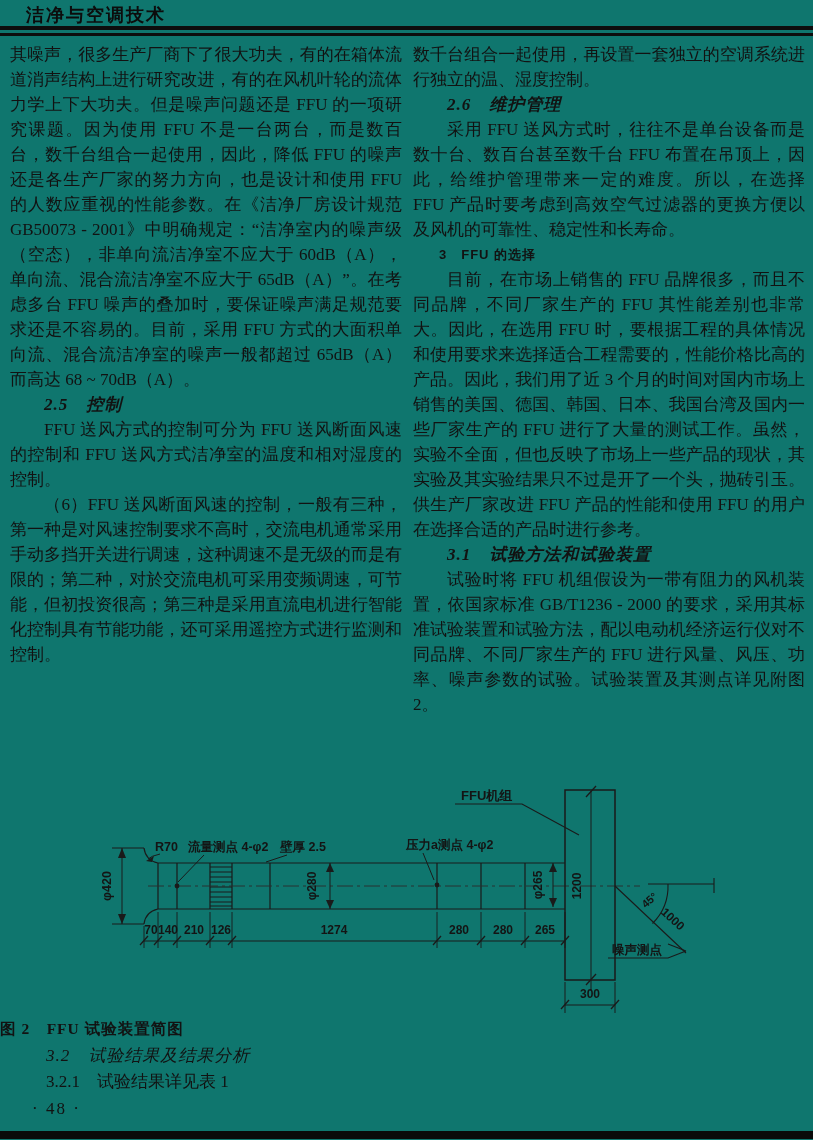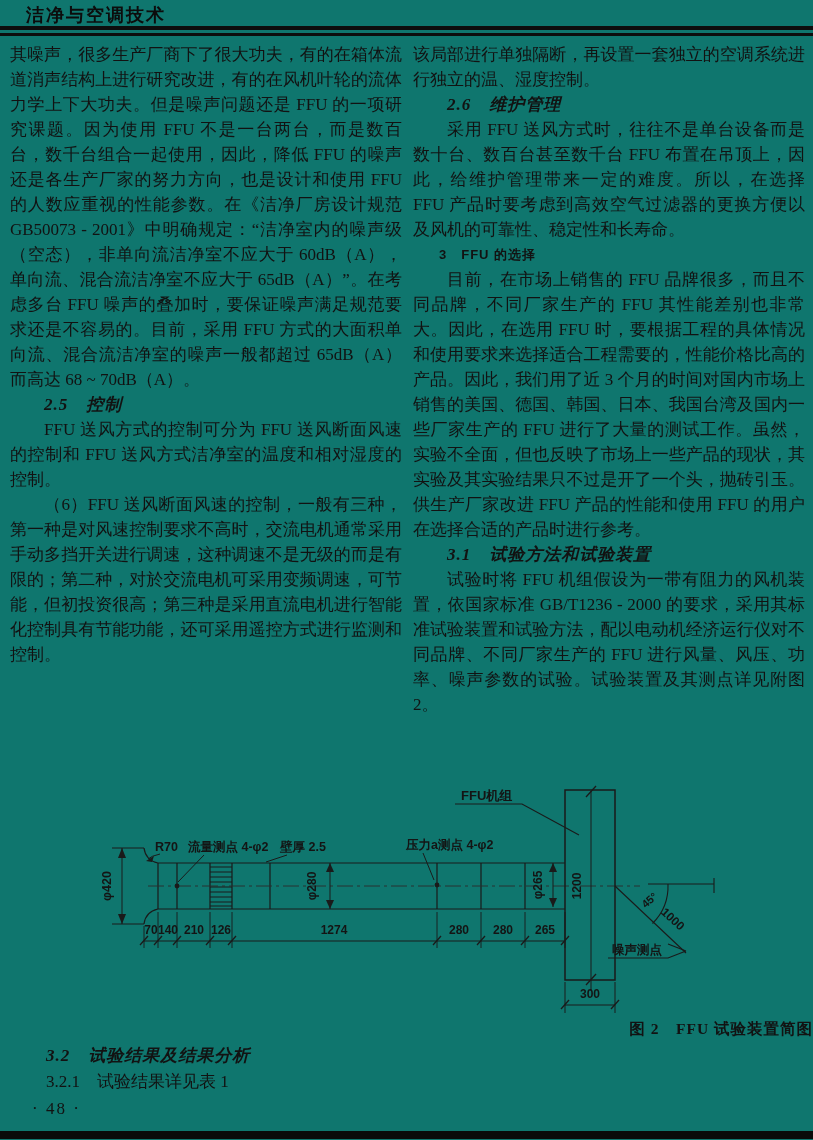--- a/index.html
+++ b/index.html
@@ -23,25 +23,25 @@
   .col p{margin:0;text-indent:2em;}
   .col p.cont{text-indent:0;}
   .kai-h{margin:0;text-indent:2em;font-weight:bold;font-style:italic;letter-spacing:1px;}
   .big-h{
     margin:10px 0 10px 38px;text-indent:0;font-family:"Liberation Sans","DejaVu Sans",sans-serif;
     font-weight:bold;font-size:13px;font-style:normal;letter-spacing:1px;
   }
   .figure-svg{position:absolute;left:0;top:780px;}
   .figure-svg text{font-family:"Liberation Sans","DejaVu Sans",sans-serif;font-weight:bold;fill:#141414;}
   .fig-caption{
-    position:absolute;left:0;top:1019px;width:813px;text-align:right;
+    position:absolute;left:0;top:1019px;width:813px;text-align:left;
     font-size:15.5px;letter-spacing:1px;font-weight:bold;
   }
   .bottom-heads{position:absolute;left:10px;top:1043px;width:392px;font-size:17px;line-height:26px;}
-  .bottom-heads .h1{font-weight:bold;font-style:italic;margin:0 0 0 36px;letter-spacing:1px;}
+  .bottom-heads .h1{font-weight:normal;font-style:italic;margin:0 0 0 36px;letter-spacing:1px;}
   .bottom-heads .h2{margin:0 0 0 36px;}
   .page-number{position:absolute;left:18px;top:1099px;font-size:17px;letter-spacing:2px;margin-left:14px;}
   .bottom-bar{position:absolute;left:0;top:1131px;width:813px;height:8px;background:#0a0a0a;}
 </style>
 </head>
 <body>
 
 <div class="page">
 
   <div class="journal-title">洁净与空调技术</div>
@@ -49,21 +49,21 @@
   <div class="rule rule2"></div>
 
   <div class="col col-left">
     <p class="cont">其噪声，很多生产厂商下了很大功夫，有的在箱体流道消声结构上进行研究改进，有的在风机叶轮的流体力学上下大功夫。但是噪声问题还是 FFU 的一项研究课题。因为使用 FFU 不是一台两台，而是数百台，数千台组合一起使用，因此，降低 FFU 的噪声还是各生产厂家的努力方向，也是设计和使用 FFU 的人数应重视的性能参数。在《洁净厂房设计规范 GB50073 - 2001》中明确规定：“洁净室内的噪声级（空态），非单向流洁净室不应大于 60dB（A），单向流、混合流洁净室不应大于 65dB（A）”。在考虑多台 FFU 噪声的叠加时，要保证噪声满足规范要求还是不容易的。目前，采用 FFU 方式的大面积单向流、混合流洁净室的噪声一般都超过 65dB（A）而高达 68 ~ 70dB（A）。</p>
     <p class="kai-h">2.5　控制</p>
     <p>FFU 送风方式的控制可分为 FFU 送风断面风速的控制和 FFU 送风方式洁净室的温度和相对湿度的控制。</p>
     <p>（6）FFU 送风断面风速的控制，一般有三种，第一种是对风速控制要求不高时，交流电机通常采用手动多挡开关进行调速，这种调速不是无级的而是有限的；第二种，对於交流电机可采用变频调速，可节能，但初投资很高；第三种是采用直流电机进行智能化控制具有节能功能，还可采用遥控方式进行监测和控制。</p>
   </div>
 
   <div class="col col-right">
-    <p class="cont">该局部进行单独隔断，再设置一套独立的空调系统进行独立的温、湿度控制。</p>
+    <p class="cont">数千台组合一起使用，再设置一套独立的空调系统进行独立的温、湿度控制。</p>
     <p class="kai-h">2.6　维护管理</p>
     <p>采用 FFU 送风方式时，往往不是单台设备而是数十台、数百台甚至数千台 FFU 布置在吊顶上，因此，给维护管理带来一定的难度。所以，在选择 FFU 产品时要考虑到高效空气过滤器的更换方便以及风机的可靠性、稳定性和长寿命。</p>
     <p class="kai-h big-h">3　FFU 的选择</p>
     <p>目前，在市场上销售的 FFU 品牌很多，而且不同品牌，不同厂家生产的 FFU 其性能差别也非常大。因此，在选用 FFU 时，要根据工程的具体情况和使用要求来选择适合工程需要的，性能价格比高的产品。因此，我们用了近 3 个月的时间对国内市场上销售的美国、德国、韩国、日本、我国台湾及国内一些厂家生产的 FFU 进行了大量的测试工作。虽然，实验不全面，但也反映了市场上一些产品的现状，其实验及其实验结果只不过是开了一个头，抛砖引玉。供生产厂家改进 FFU 产品的性能和使用 FFU 的用户在选择合适的产品时进行参考。</p>
     <p class="kai-h">3.1　试验方法和试验装置</p>
     <p>试验时将 FFU 机组假设为一带有阻力的风机装置，依国家标准 GB/T1236 - 2000 的要求，采用其标准试验装置和试验方法，配以电动机经济运行仪对不同品牌、不同厂家生产的 FFU 进行风量、风压、功率、噪声参数的试验。试验装置及其测点详见附图 2。</p>
   </div>
 
   <svg class="figure-svg" width="813" height="250" viewBox="0 780 813 250">
     <g stroke="#1a1a1a" stroke-width="1.2" fill="none">

